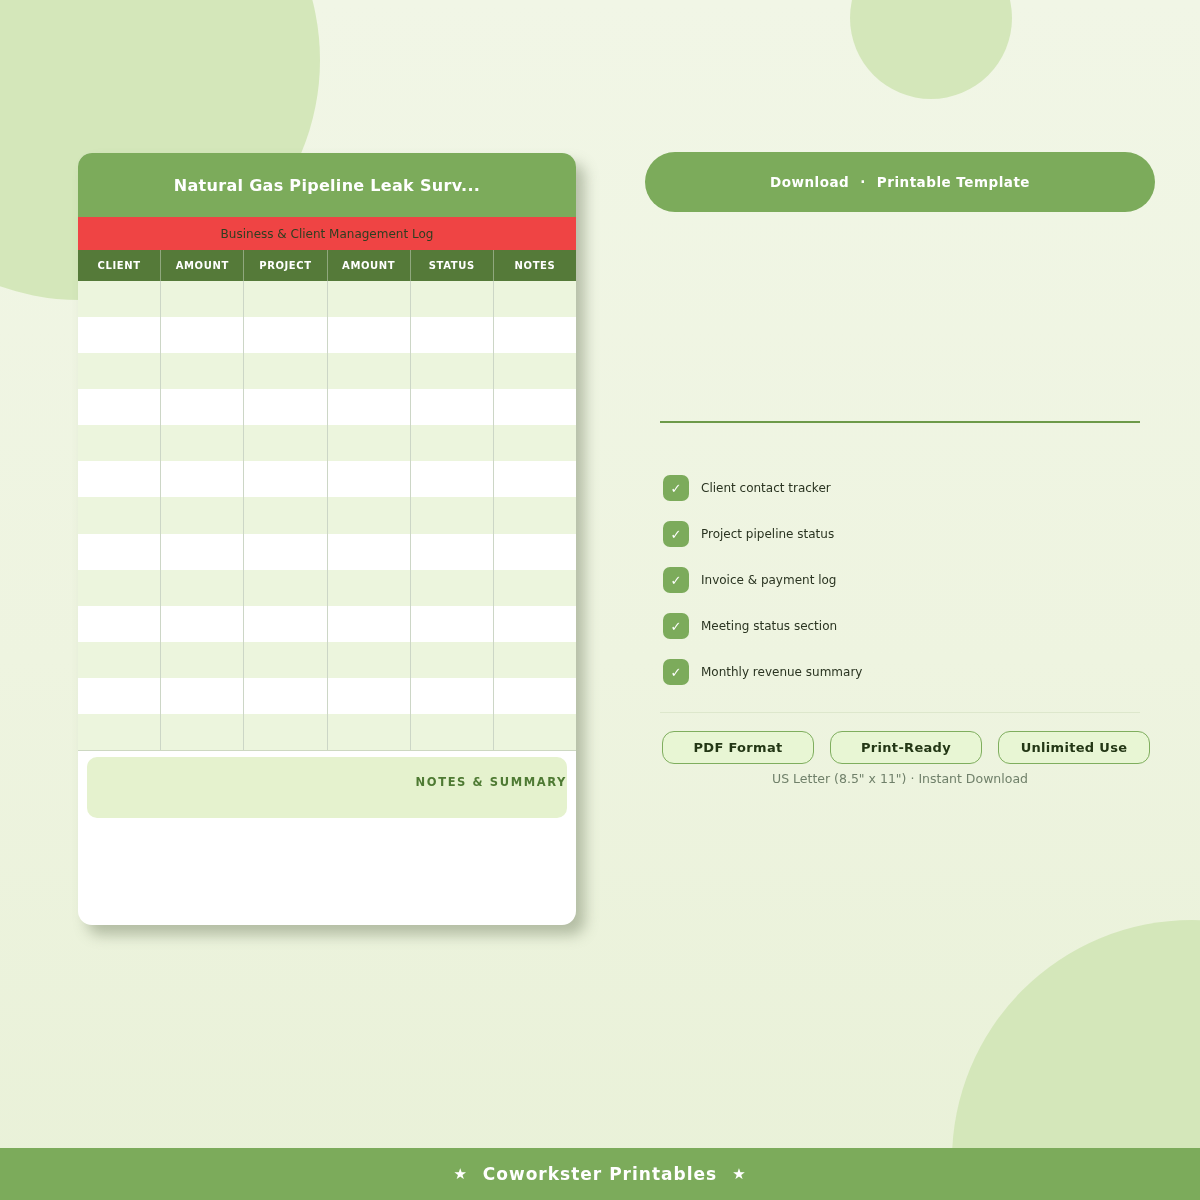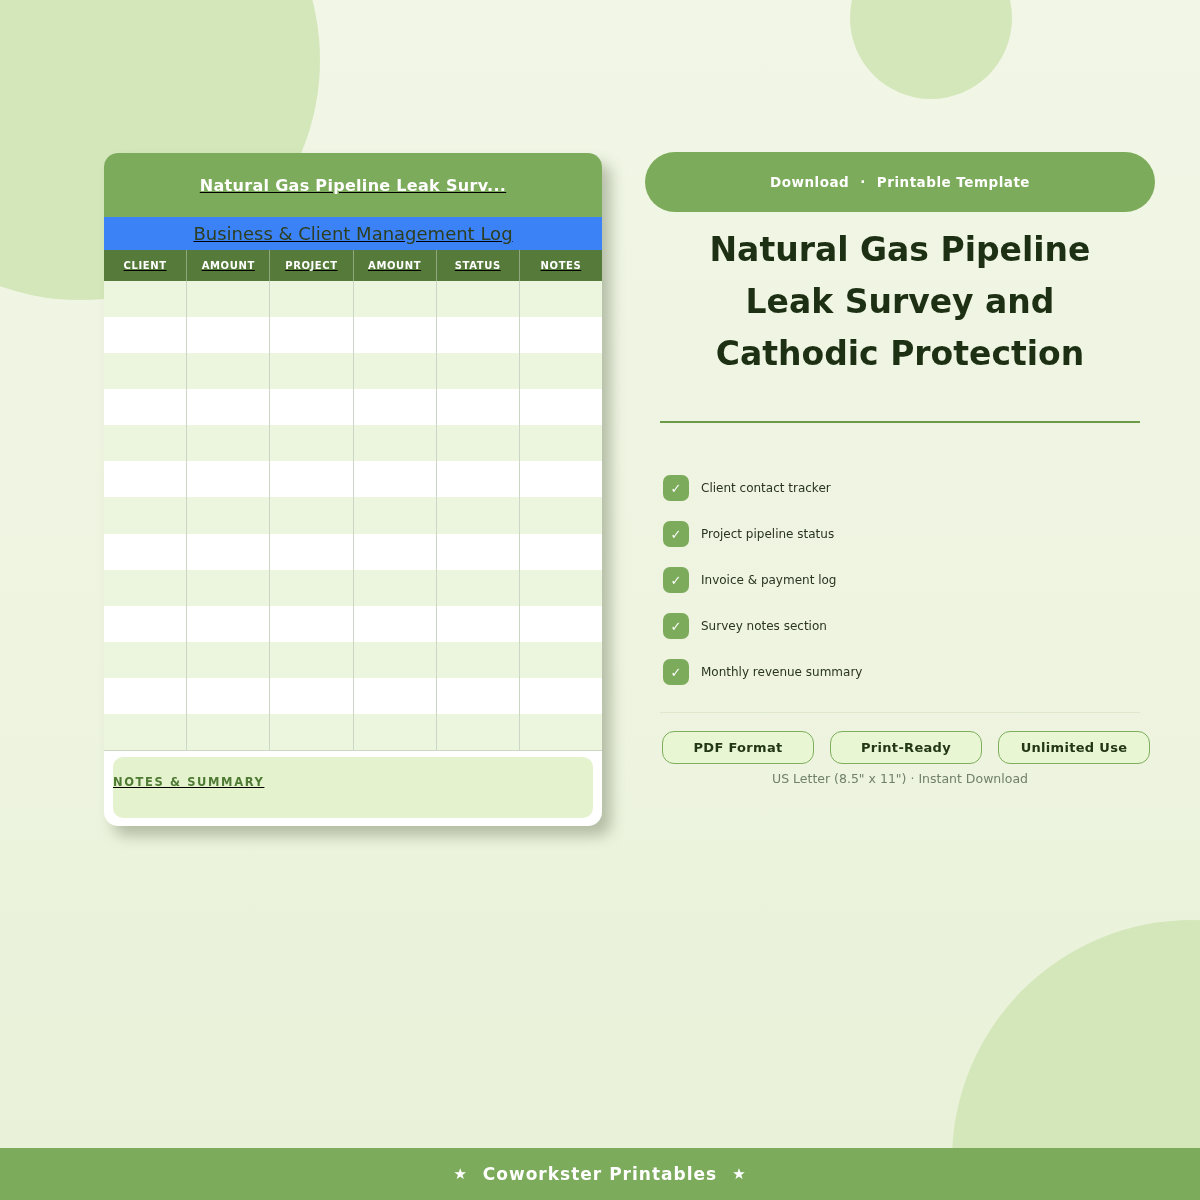--- a/index.html
+++ b/index.html
@@ -20,41 +20,40 @@
     border-radius: 50%;
     background: #d4e7ba;
   }
   .circle-tl { left: -160px; top: -180px; width: 480px; height: 480px; }
   .circle-tr { left: 850px; top: -63px; width: 162px; height: 162px; }
   .circle-br { left: 952px; top: 920px; width: 480px; height: 480px; }
 
   
   .preview-card {
     position: absolute;
-    left: 104px; top: 153px;
-    width: 498px; height: 673px;
+    left: 78px; top: 153px;
+    width: 498px; height: 772px;
     background: #ffffff;
     border-radius: 14px;
     box-shadow: 9px 10px 14px rgba(110, 125, 95, 0.45);
     overflow: hidden;
-    text-decoration: underline;
   }
   .pc-header {
     height: 64px;
     background: #7cab5b;
     display: flex; align-items: center; justify-content: center;
   }
   .pc-title {
     color: #ffffff; font-size: 16px; font-weight: bold; letter-spacing: 0.3px;
   }
   .pc-subtitle {
     height: 33px;
-    background: #3b82f6;
-    display: flex; align-items: center; justify-content: center;
-    color: #2e3e20; font-size: 18px;
+    background: #ef4444;
+    display: flex; align-items: center; justify-content: center;
+    color: #2e3e20; font-size: 12px;
   }
   .pc-thead {
     height: 31px;
     background: #557a39;
     display: flex;
   }
   .pc-th {
     flex: 1;
     display: flex; align-items: center; justify-content: center;
     color: #ffffff; font-size: 10px; font-weight: bold; letter-spacing: 0.6px;
@@ -68,21 +67,21 @@
   }
   .trow { flex: 1; display: flex; background: #ffffff; }
   .trow.alt { background: #ecf5dd; }
   .tcell { flex: 1; border-right: 1px solid #ccd6c6; }
   .tcell:last-child { border-right: none; }
   .pc-notes {
     margin: 6px 9px 0 9px;
     height: 61px;
     background: #e5f2ce;
     border-radius: 10px;
-    text-align: left;
+    text-align: right;
     padding-top: 14px;
   }
   .pc-notes-label {
     color: #4e7a33; font-size: 11.5px; font-weight: bold; letter-spacing: 1.6px;
   }
 
   
   .badge {
     position: absolute;
     left: 645px; top: 152px;
@@ -308,43 +307,40 @@
       <span class="pc-notes-label">NOTES &amp; SUMMARY</span>
     </div>
   </div>
 
   <div class="badge">
     <span>Download</span>
     <span class="sep">·</span>
     <span>Printable Template</span>
   </div>
 
-  <h1 class="product-title">
-    <span>Natural Gas Pipeline Leak Survey and Cathodic Protection</span>
-  </h1>
 
   <div class="title-divider"></div>
 
 
   <div class="checklist">
     <div class="check-item">
       <span class="checkbox">✓</span>
       <span class="check-label">Client contact tracker</span>
     </div>
     <div class="check-item">
       <span class="checkbox">✓</span>
       <span class="check-label">Project pipeline status</span>
     </div>
     <div class="check-item">
       <span class="checkbox">✓</span>
       <span class="check-label">Invoice &amp; payment log</span>
     </div>
     <div class="check-item">
       <span class="checkbox">✓</span>
-      <span class="check-label">Survey notes section</span>
+      <span class="check-label">Meeting status section</span>
     </div>
     <div class="check-item">
       <span class="checkbox">✓</span>
       <span class="check-label">Monthly revenue summary</span>
     </div>
   </div>
 
   <div class="pre-button-divider"></div>
 
   <div class="feature-row">

